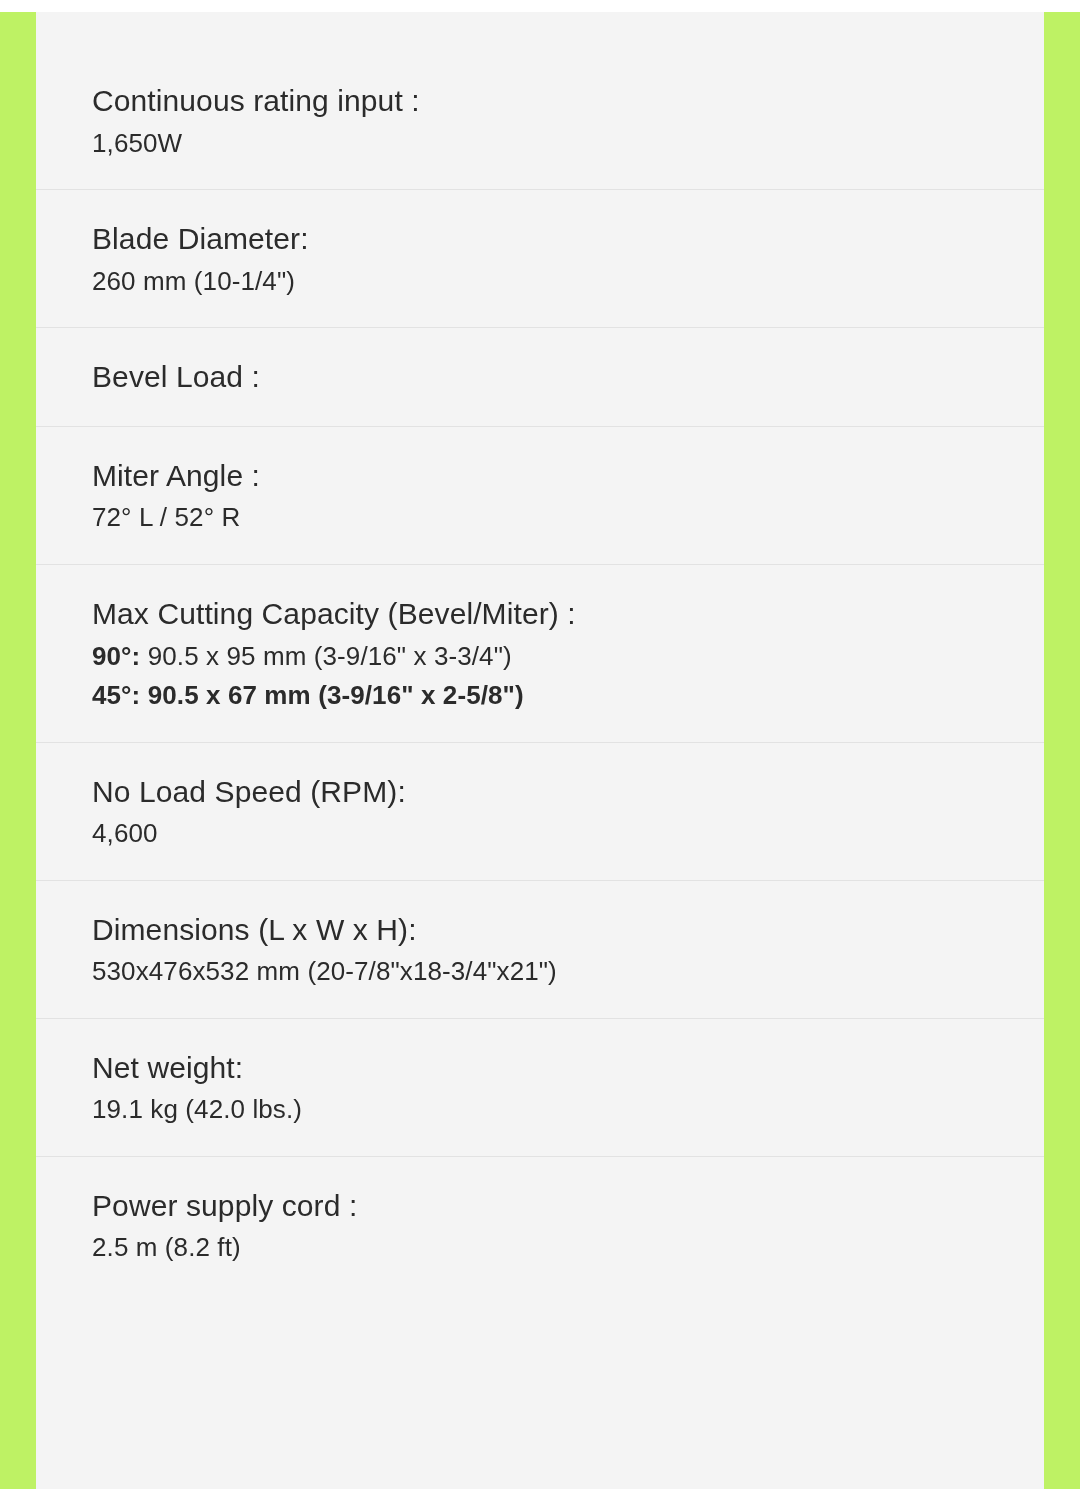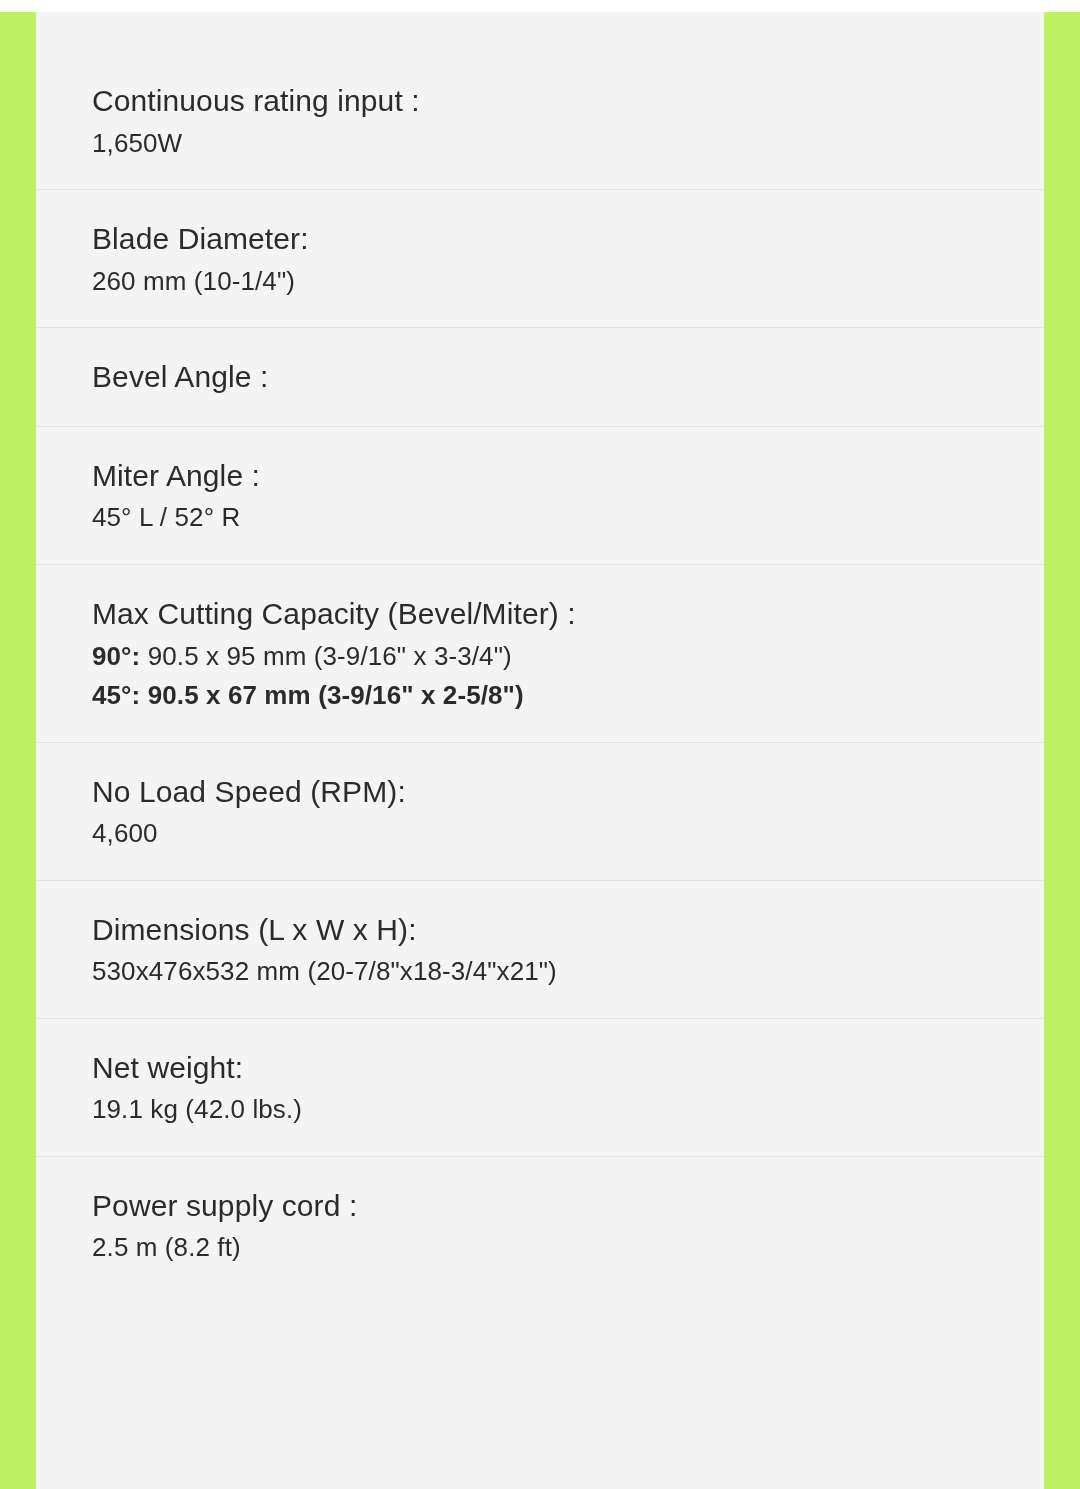--- a/index.html
+++ b/index.html
@@ -80,26 +80,26 @@
         <span class="spec-label">Continuous rating input :</span>
         <span class="spec-value">1,650W</span>
       </li>
 
       <li class="spec-row">
         <span class="spec-label">Blade Diameter:</span>
         <span class="spec-value">260 mm (10-1/4")</span>
       </li>
 
       <li class="spec-row">
-        <span class="spec-label">Bevel Angle :</span>
+        <span class="spec-label">Bevel Load :</span>
       </li>
 
       <li class="spec-row">
         <span class="spec-label">Miter Angle :</span>
-        <span class="spec-value">45° L / 52° R</span>
+        <span class="spec-value">72° L / 52° R</span>
       </li>
 
       <li class="spec-row">
         <span class="spec-label">Max Cutting Capacity (Bevel/Miter) :</span>
         <span class="spec-value"><span class="k">90°:</span> <span>90.5 x 95 mm (3-9/16" x 3-3/4")</span></span>
         <span class="spec-value bold"><span class="k">45°:</span> <span>90.5 x 67 mm (3-9/16" x 2-5/8")</span></span>
       </li>
 
       <li class="spec-row">
         <span class="spec-label">No Load Speed (RPM):</span>

